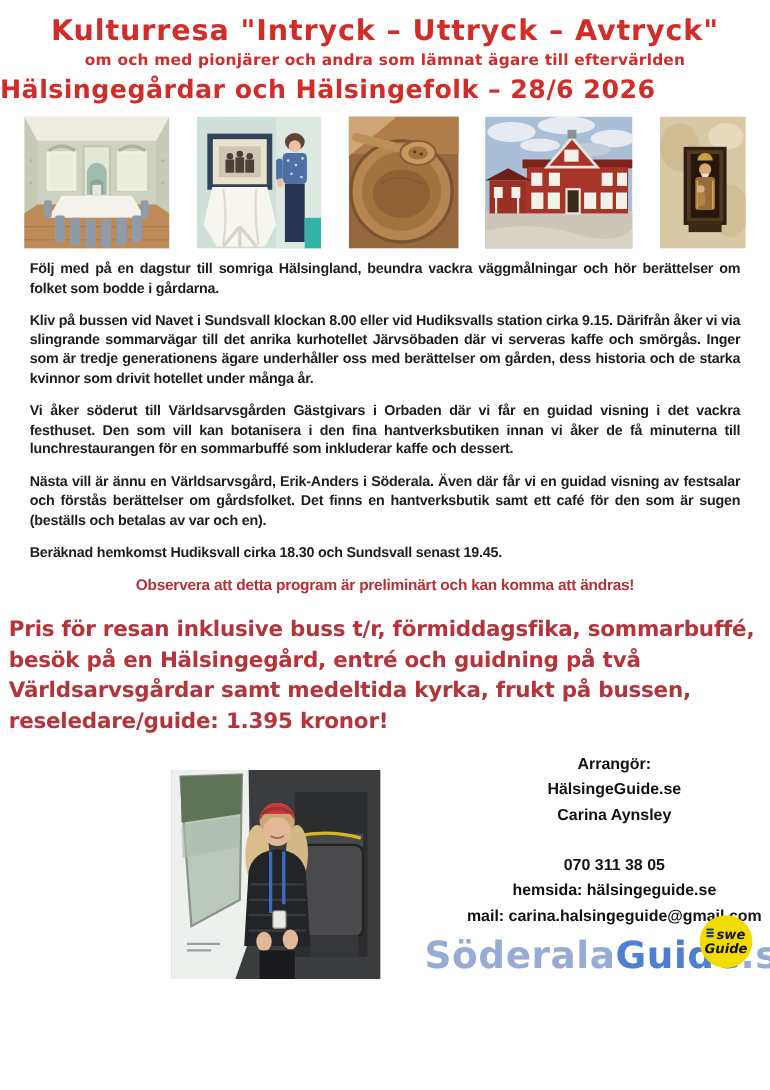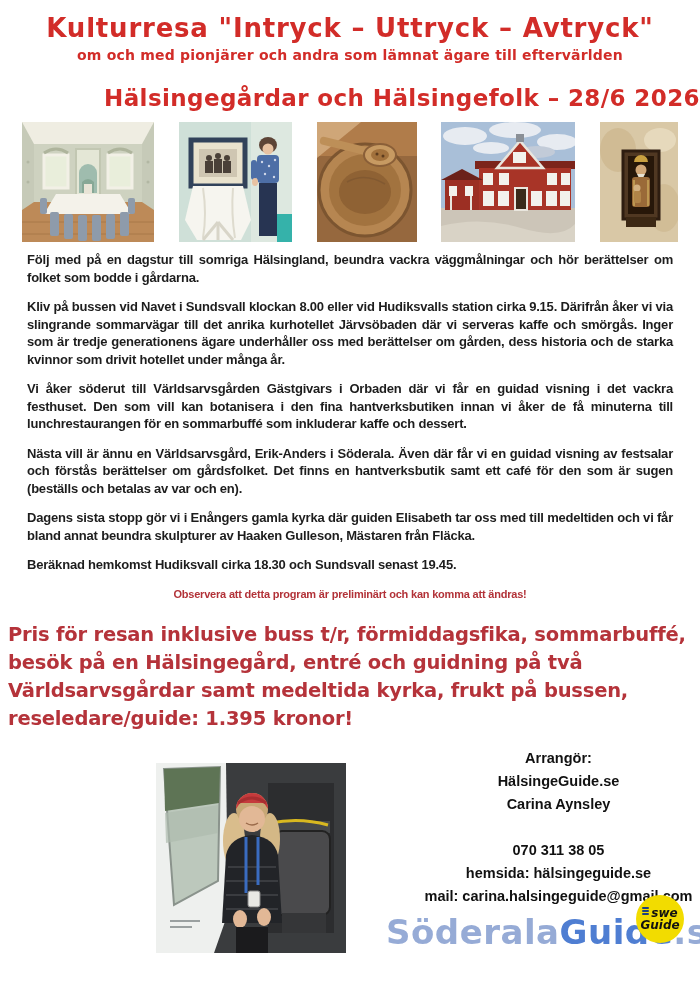--- a/index.html
+++ b/index.html
@@ -25,21 +25,21 @@
     margin:0;text-align:center;color:var(--red_title);
     font-size:26px;font-weight:800;letter-spacing:0.8px;line-height:32px;
     font-family:"DejaVu Sans", sans-serif;
   }
   .subtitle{
     margin:2px 0 0;text-align:center;color:var(--red_title);
     font-size:14px;font-weight:700;letter-spacing:0.2px;line-height:18px;
     font-family:"DejaVu Sans", sans-serif;
   }
   .event-line{
-    margin:20px 0 0;text-align:right;color:var(--red_title);
+    margin:4px 0 0;text-align:left;color:var(--red_title);
     font-size:23px;font-weight:800;letter-spacing:0.4px;line-height:28px;
     font-family:"DejaVu Sans", sans-serif;
   }
 
   
   .photo-strip{
     margin-top:10px;padding:0 22px;height:121px;
     display:flex;justify-content:space-between;align-items:flex-start;
   }
   .photo-strip figure{margin:0;padding:0;line-height:0;}
@@ -50,21 +50,21 @@
   .body-text p{
     margin:0 4px 12px;font-size:13px;line-height:17.5px;font-weight:700;
     text-align:justify;letter-spacing:-0.2px;color:var(--text_dark);
   }
   .body-text p:last-child{margin-bottom:0;}
 
   
   .notice{margin-top:10px;padding:0 10px;}
   .notice p{
     margin:0;text-align:center;color:var(--red_notice);
-    font-size:11px;font-weight:700;line-height:21px;letter-spacing:-0.2px;
+    font-size:14px;font-weight:700;line-height:21px;letter-spacing:-0.2px;
   }
 
   
   .price{
     margin:16px auto 0;padding:0 8px;text-align:left;
     color:var(--red_price);font-size:19.5px;font-weight:800;
     line-height:28px;letter-spacing:-0.2px;
     font-family:"DejaVu Sans", sans-serif;
   }
 
@@ -260,21 +260,20 @@
         <rect x="26" y="95" width="30" height="10" fill="#3c2814"></rect>
       </svg>
     </figure>
   </div>
 
   <div class="body-text">
     <p>Följ med på en dagstur till somriga Hälsingland, beundra vackra väggmålningar och hör berättelser om folket som bodde i gårdarna.</p>
     <p>Kliv på bussen vid Navet i Sundsvall klockan 8.00 eller vid Hudiksvalls station cirka 9.15. Därifrån åker vi via slingrande sommarvägar till det anrika kurhotellet Järvsöbaden där vi serveras kaffe och smörgås. Inger som är tredje generationens ägare underhåller oss med berättelser om gården, dess historia och de starka kvinnor som drivit hotellet under många år.</p>
     <p>Vi åker söderut till Världsarvsgården Gästgivars i Orbaden där vi får en guidad visning i det vackra festhuset. Den som vill kan botanisera i den fina hantverksbutiken innan vi åker de få minuterna till lunchrestaurangen för en sommarbuffé som inkluderar kaffe och dessert.</p>
     <p>Nästa vill är ännu en Världsarvsgård, Erik-Anders i Söderala. Även där får vi en guidad visning av festsalar och förstås berättelser om gårdsfolket. Det finns en hantverksbutik samt ett café för den som är sugen (beställs och betalas av var och en).</p>
-    <p>Dagens sista stopp gör vi i Enångers gamla kyrka där guiden Elisabeth tar oss med till medeltiden och vi får bland annat beundra skulpturer av Haaken Gulleson, Mästaren från Fläcka.</p>
     <p>Beräknad hemkomst Hudiksvall cirka 18.30 och Sundsvall senast 19.45.</p>
   </div>
 
   <div class="notice">
     <p>Observera att detta program är preliminärt och kan komma att ändras!</p>
   </div>
 
   <div class="price">Pris för resan inklusive buss t/r, förmiddagsfika, sommarbuffé, besök på en Hälsingegård, entré och guidning på två Världsarvsgårdar samt medeltida kyrka, frukt på bussen, reseledare/guide: 1.395 kronor!</div>
 
   <div class="footer">

